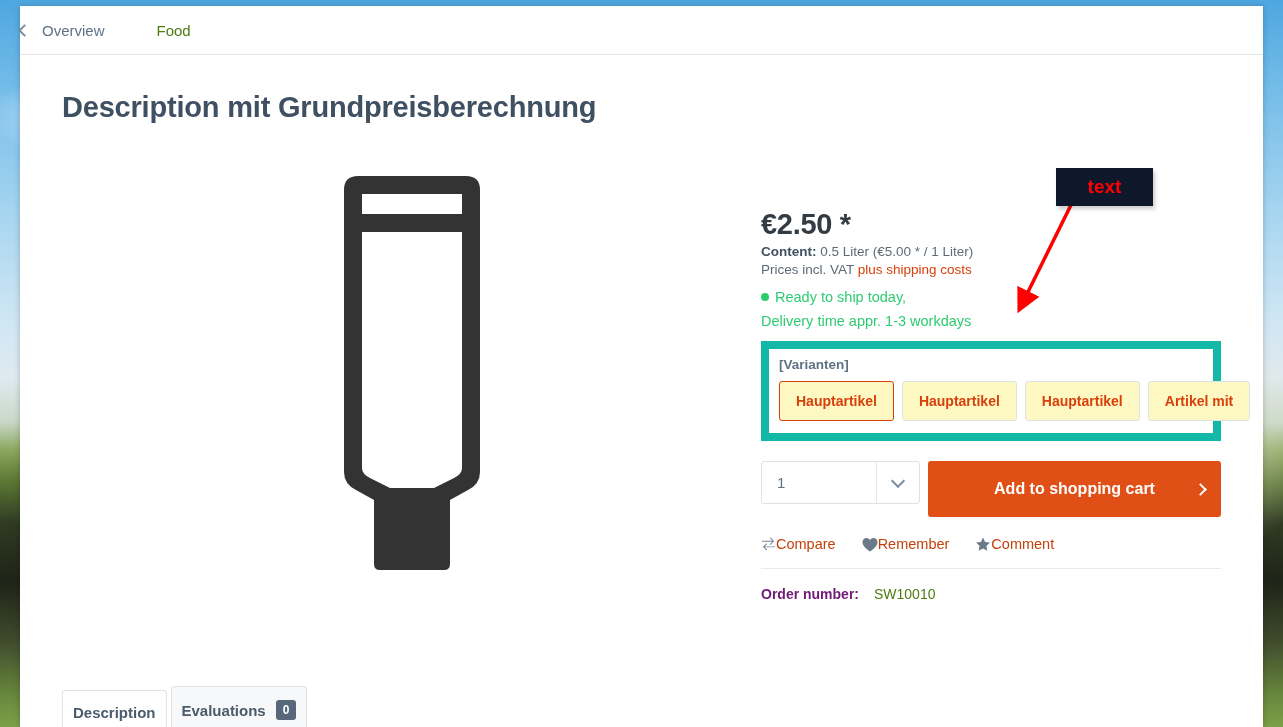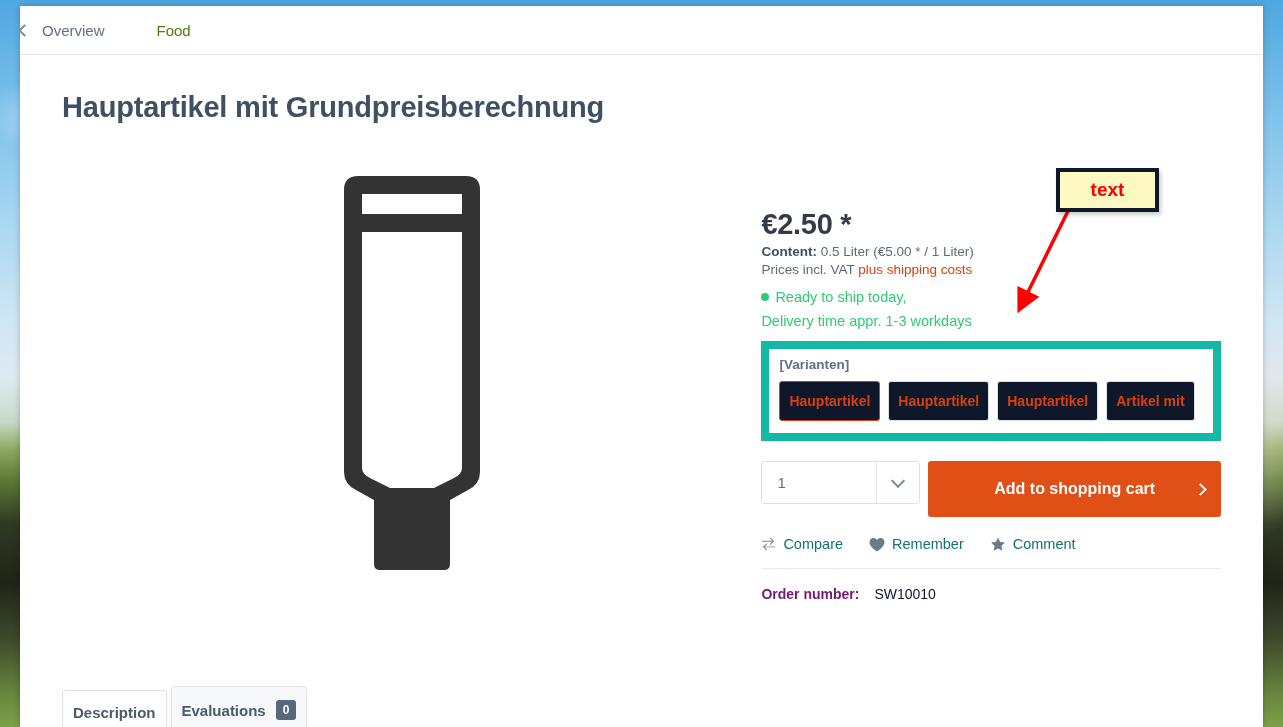--- a/index.html
+++ b/index.html
@@ -169,25 +169,25 @@
   .variants-label {
     font-size: 13.5px;
     font-weight: bold;
     color: #5f7285;
     margin-bottom: 9px;
   }
   .variant-row { display: flex; gap: 8px; }
   .variant {
     border: 1px solid #dde2e6;
     border-radius: 3px;
-    padding: 11px 9px;
+    padding: 11px 16px;
     font-size: 14px;
     font-weight: bold;
     color: #d9400b;
-    background: #0f172a;
+    background: #fef9c3;
     cursor: pointer;
     white-space: nowrap;
   }
   .variant.selected { border-color: #d9400b; }
 
   
   .buy-row {
     display: flex;
     margin-top: 20px;
     gap: 8px;
@@ -253,38 +253,37 @@
   .actions {
     display: flex;
     gap: 26px;
     margin-top: 19px;
     padding-bottom: 16px;
     border-bottom: 1px solid #e7eaec;
   }
   .action {
     display: flex;
     align-items: center;
-    gap: 7px;
-    color: #0f766e;
+    color: #c2410c;
     font-size: 14.5px;
     cursor: pointer;
   }
   .action svg { display: block; }
 
   .order-row {
     display: flex;
     margin-top: 17px;
     font-size: 14px;
   }
   .order-label {
     width: 113px;
     font-weight: bold;
     color: #701a75;
   }
-  .order-val { color: #0f172a; }
+  .order-val { color: #4d7c0f; }
 
   
   .tabs {
     margin-top: 44px;
     display: flex;
     align-items: flex-end;
     position: relative;
     z-index: 2;
   }
   .tab {
@@ -319,22 +318,22 @@
     background: #fff;
   }
 
   
   .anno-box {
     position: absolute;
     left: 1036px;
     top: 162px;
     width: 95px;
     height: 36px;
-    background: #fef9c3;
-    border: 4px solid #0f172a;
+    background: #0f172a;
+    border: 1px solid #0f172a;
     box-shadow: 2px 3px 4px rgba(0,0,0,.2);
     display: flex;
     align-items: center;
     justify-content: center;
     color: #ff0000;
     font-size: 19px;
     font-weight: bold;
     z-index: 20;
   }
   #anno-arrow {
@@ -355,21 +354,21 @@
 
   <div class="crumb-bar">
     <a class="crumb-back" href="#">
       <span class="chev-left"></span>
       <span>Overview</span>
     </a>
     <a class="crumb-link" href="#">Food</a>
   </div>
 
   <div class="page">
-    <h1 class="product-title">Hauptartikel mit Grundpreisberechnung</h1>
+    <h1 class="product-title">Description mit Grundpreisberechnung</h1>
 
     <div class="cols">
 
       <div class="col-img">
         <svg width="200" height="400" viewBox="0 0 200 400">
           <path fill="#333333" d="M32 18 Q32 4 46 4 L154 4 Q168 4 168 18 L168 300 Q168 312 156 318 L138 328 L138 392 Q138 398 132 398 L68 398 Q62 398 62 392 L62 328 L44 318 Q32 312 32 300 Z
                                    M50 22 L50 42 L150 42 L150 22 Z
                                    M50 60 L50 296 Q50 302 58 306 L78 316 L122 316 L142 306 Q150 302 150 296 L150 60 Z
                                    M84 344 L116 344 L116 372 L84 372 Z"></path>
         </svg>

